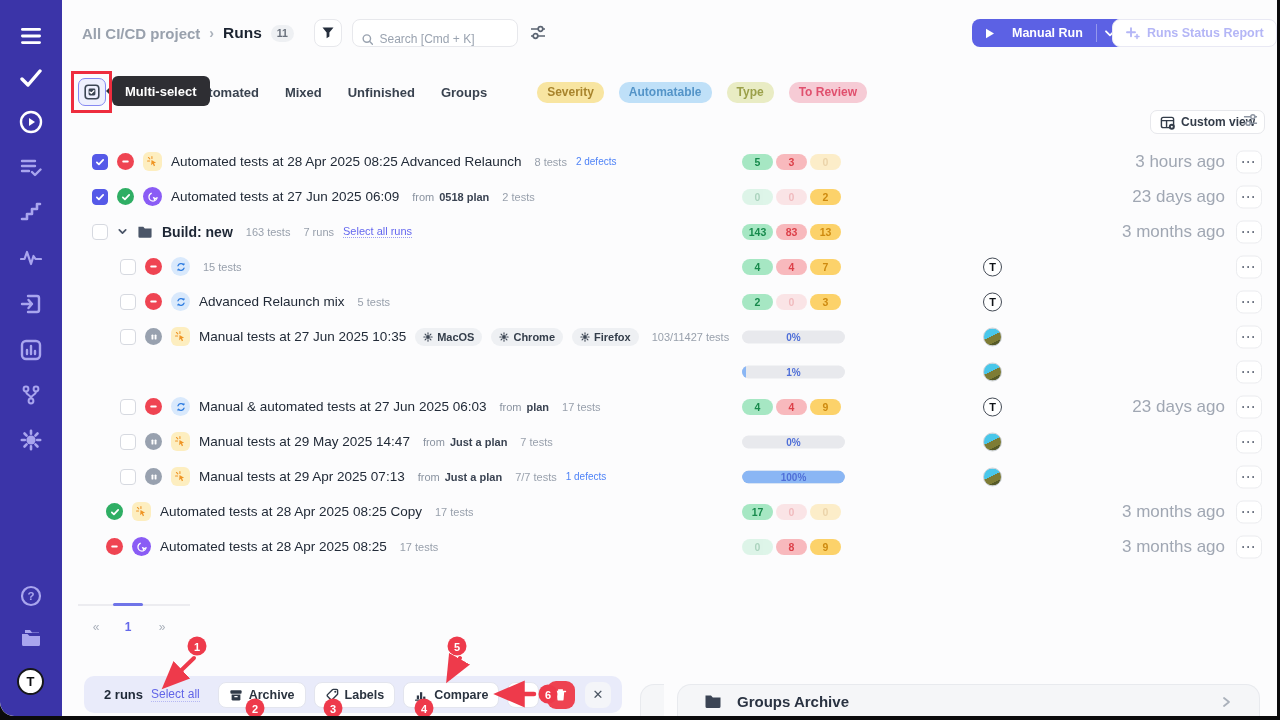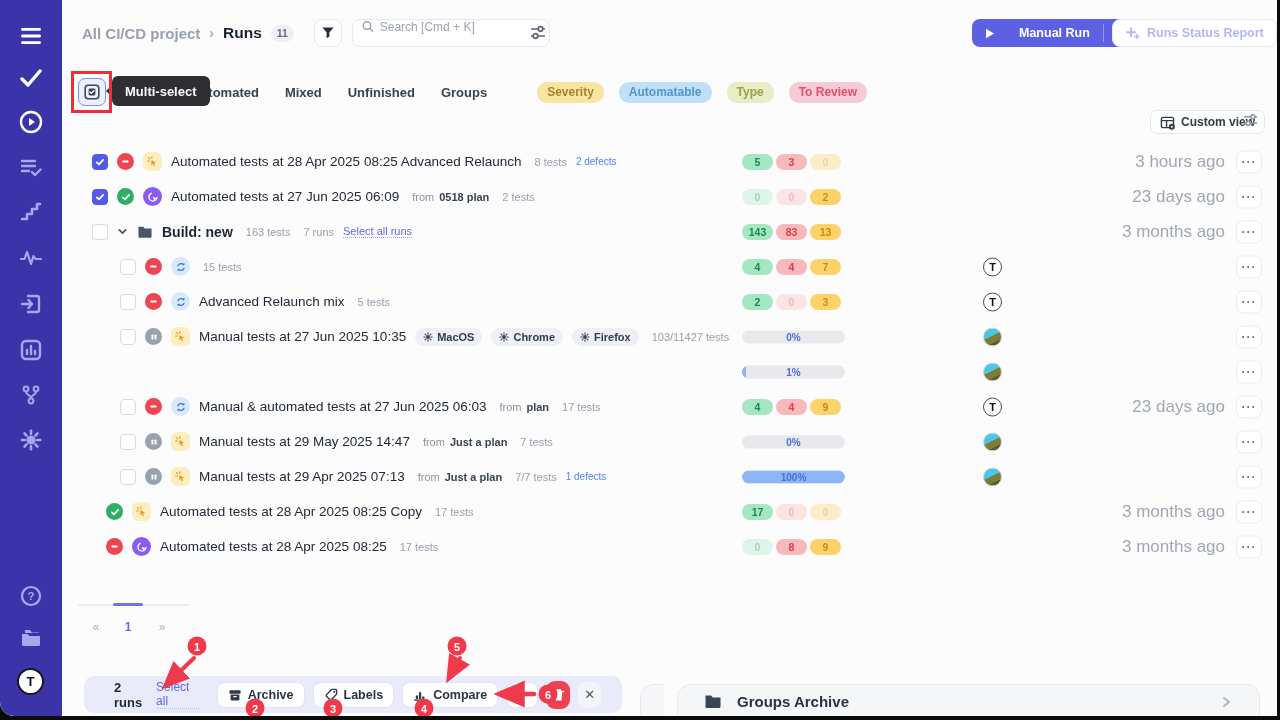--- a/index.html
+++ b/index.html
@@ -16,26 +16,26 @@
   
   #main { position:absolute; left:62px; top:0; width:1215px; height:716px; }
 
   
   #breadcrumb { position:absolute; left:20px; top:21px; height:24px; display:flex; align-items:center; gap:9px; }
   .bc-project { font-size:15px; font-weight:700; color:#99a1ad; }
   .bc-sep { font-size:14px; font-weight:700; color:#aab1bb; }
   .bc-page { font-size:15.5px; font-weight:800; color:#1b2330; }
   .bc-count { height:17px; padding:0 6px; border-radius:9px; background:#eef0f3; color:#69707c; font-size:10.5px; font-weight:700; display:flex; align-items:center; }
   #filter-btn { position:absolute; left:252px; top:19px; width:28px; height:28px; border-radius:8px; border:1px solid #e7e8ec; background:#fff; display:flex; align-items:center; justify-content:center; cursor:pointer; }
-  #search-box { position:absolute; left:290px; top:19px; width:198px; height:28px; border-radius:8px; border:1px solid #e7e8ec; background:#fff; display:flex; align-items:flex-start; gap:6px; padding:0 9px; }
+  #search-box { position:absolute; left:290px; top:19px; width:166px; height:28px; border-radius:8px; border:1px solid #e7e8ec; background:#fff; display:flex; align-items:flex-end; gap:6px; padding:0 9px; }
   #search-box input { border:none; outline:none; width:100%; font-size:12px; color:#39424f; font-family:"Liberation Sans",sans-serif; background:transparent; }
   #search-box input::placeholder { color:#9aa3b0; }
   #hdr-sliders { position:absolute; left:468px; top:25px; cursor:pointer; }
   #manual-run { position:absolute; left:910px; top:19px; height:28px; border-radius:8px; background:#5c61e4; display:flex; align-items:stretch; color:#fff; cursor:pointer; }
-  #manual-run .mr-main { display:flex; align-items:center; gap:24px; padding:11px 13px; font-size:12.5px; font-weight:700; }
+  #manual-run .mr-main { display:flex; align-items:center; gap:17px; padding:11px 13px; font-size:12.5px; font-weight:700; }
   #manual-run .mr-div { width:1px; background:rgba(255,255,255,.35); margin:5px 0; }
   #manual-run .mr-caret { width:27px; display:flex; align-items:center; justify-content:center; }
   #report-btn { position:absolute; left:1050px; top:19px; height:28px; border-radius:8px; background:#fff; border:1px solid #e9e9f4; display:flex; align-items:center; gap:7px; padding:0 12px; font-size:12.5px; font-weight:700; color:#b4b6f6; cursor:pointer; }
 
   
   #ms-btn { position:absolute; left:16px; top:78px; width:28px; height:28px; border-radius:7px; background:#eef0fe; border:1.5px solid #8689f2; display:flex; align-items:center; justify-content:center; cursor:pointer; z-index:30; }
   #ann-rect { position:absolute; left:9px; top:71px; width:41px; height:42px; border:3px solid #ee2d3e; z-index:46; pointer-events:none; }
   #tooltip { position:absolute; left:50px; top:76px; height:30px; background:#2e2e33; border-radius:6px; color:#fff; font-size:13px; font-weight:600; display:flex; align-items:center; padding:0 13px; z-index:45; white-space:nowrap; }
   #tooltip::before { content:""; position:absolute; left:-6px; top:9px; border:6px solid transparent; border-right-color:#2e2e33; border-left:none; }
   #filters-row { position:absolute; left:129px; top:80px; height:24px; display:flex; align-items:center; z-index:10; }
@@ -81,21 +81,21 @@
   .time { position:absolute; right:52px; top:50%; transform:translateY(-50%); width:160px; text-align:right; font-size:17px; color:#a0a7b3; }
   .more { position:absolute; right:15px; top:50%; transform:translateY(-50%); width:26px; height:23px; border-radius:7px; border:1px solid #ebecef; background:#fff; color:#6b7280; font-size:12px; font-weight:700; line-height:1; display:flex; align-items:center; justify-content:center; cursor:pointer; letter-spacing:1px; }
 
   
   #pg-track { position:absolute; left:16px; top:604px; width:112px; height:2px; background:#ececf0; }
   #pg-active { position:absolute; left:51px; top:603px; width:30px; height:3px; background:#6f74e8; border-radius:2px; }
   .pg-btn { position:absolute; top:620px; width:18px; text-align:center; font-size:12px; color:#aab1bb; cursor:pointer; }
   #pg-page { color:#6468ea; font-weight:700; }
 
   
-  #selbar { position:absolute; left:22px; top:676px; width:538px; height:37px; background:#e9ebfa; border-radius:10px; display:flex; align-items:center; padding:0 21px; gap:8px; z-index:20; }
+  #selbar { position:absolute; left:22px; top:676px; width:538px; height:37px; background:#e9ebfa; border-radius:10px; display:flex; align-items:center; padding:0 11px; gap:8px; z-index:20; }
   #sel-count { font-size:13px; font-weight:700; color:#1f2937; margin-left:9px; }
   #sel-all { font-size:12px; color:#6265e8; border-bottom:1.5px dotted #b5b7f3; cursor:pointer; }
   .bar-btn { height:26px; border-radius:8px; background:#fff; border:1px solid #e3e5ee; display:flex; align-items:center; gap:6px; padding:0 10px; font-size:12.5px; font-weight:700; color:#2b3440; cursor:pointer; white-space:nowrap; }
   #btn-archive { margin-left:10px; }
   #btn-more { padding:0 7px; letter-spacing:1px; color:#545d6b; }
   #btn-trash { width:28px; height:28px; border-radius:9px; background:#ee4251; display:flex; align-items:center; justify-content:center; cursor:pointer; }
   #btn-close { margin-left:auto; width:26px; height:26px; border-radius:8px; background:#f4f5f9; color:#4b5563; font-size:13px; display:flex; align-items:center; justify-content:center; cursor:pointer; }
 
   
   #corner-card { position:absolute; left:578px; top:684px; width:24px; height:32px; background:#f5f6f8; border:1px solid #e8eaee; border-right:none; border-bottom:none; border-top-left-radius:14px; }

